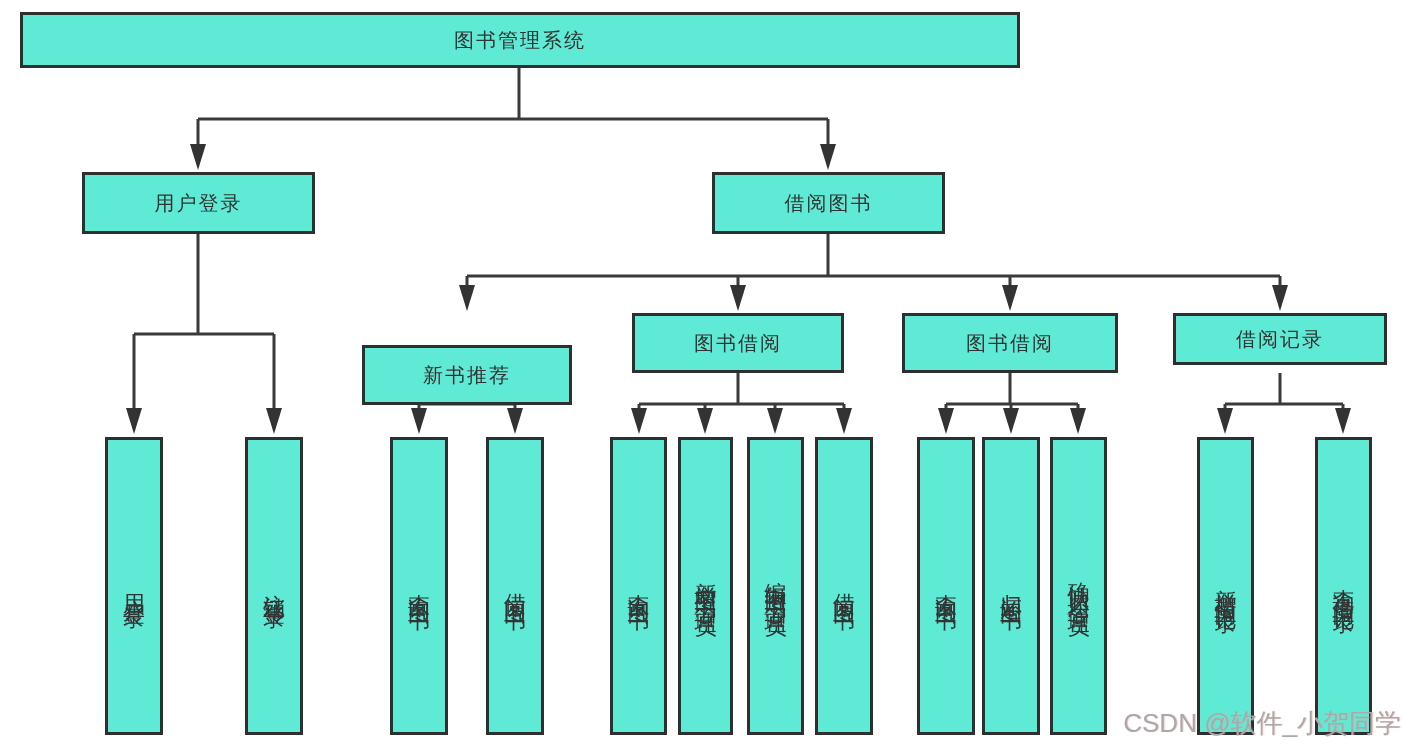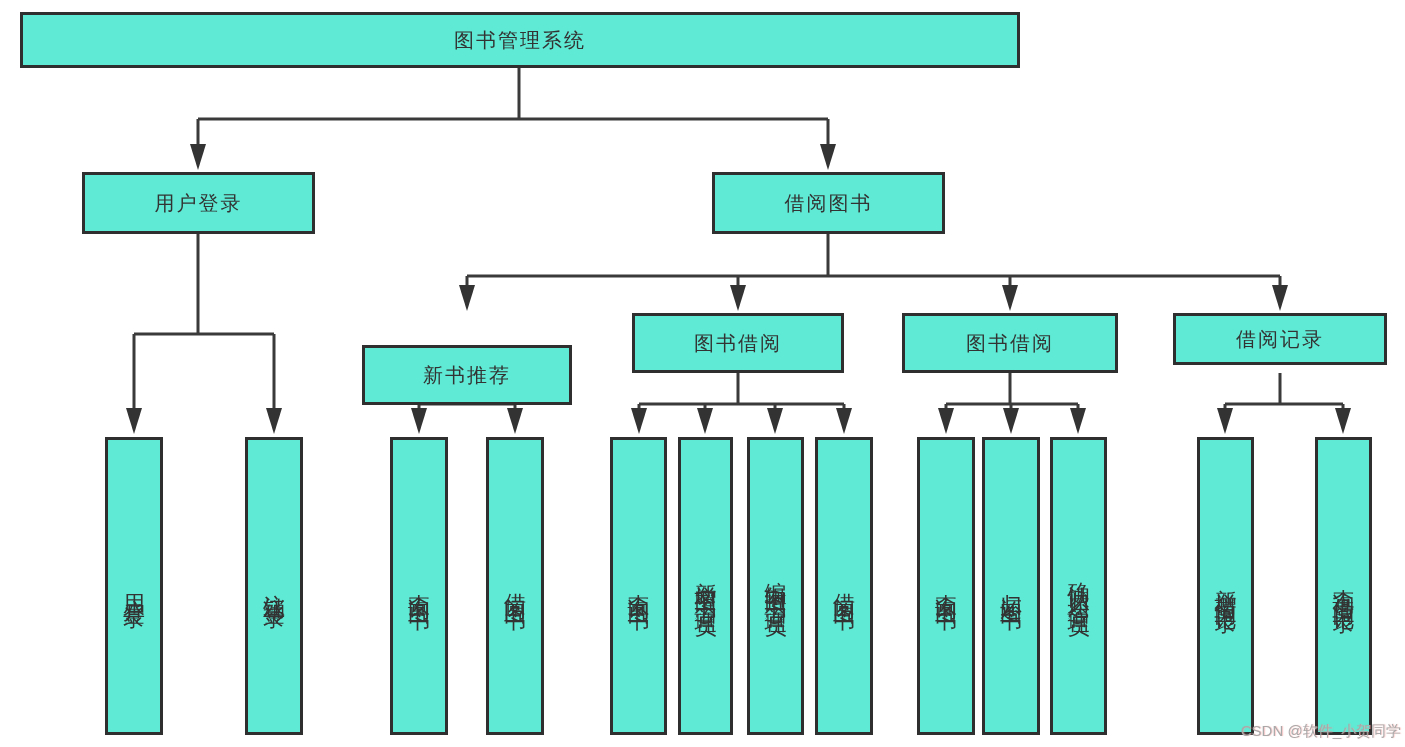--- a/index.html
+++ b/index.html
@@ -33,21 +33,21 @@
     text-orientation: mixed;
     font-size: 22px;
     letter-spacing: 5px;
     line-height: 1;
   }
   .watermark {
     position: absolute;
     right: 4px;
     bottom: 6px;
     z-index: 2;
-    font-size: 15px;
+    font-size: 26px;
     color: #a9a9a9;
     text-shadow: 1px 0 1px rgba(255, 160, 160, 0.55);
     white-space: nowrap;
   }
 </style>
 </head>
 <body>
 
 <div class="canvas">
 

